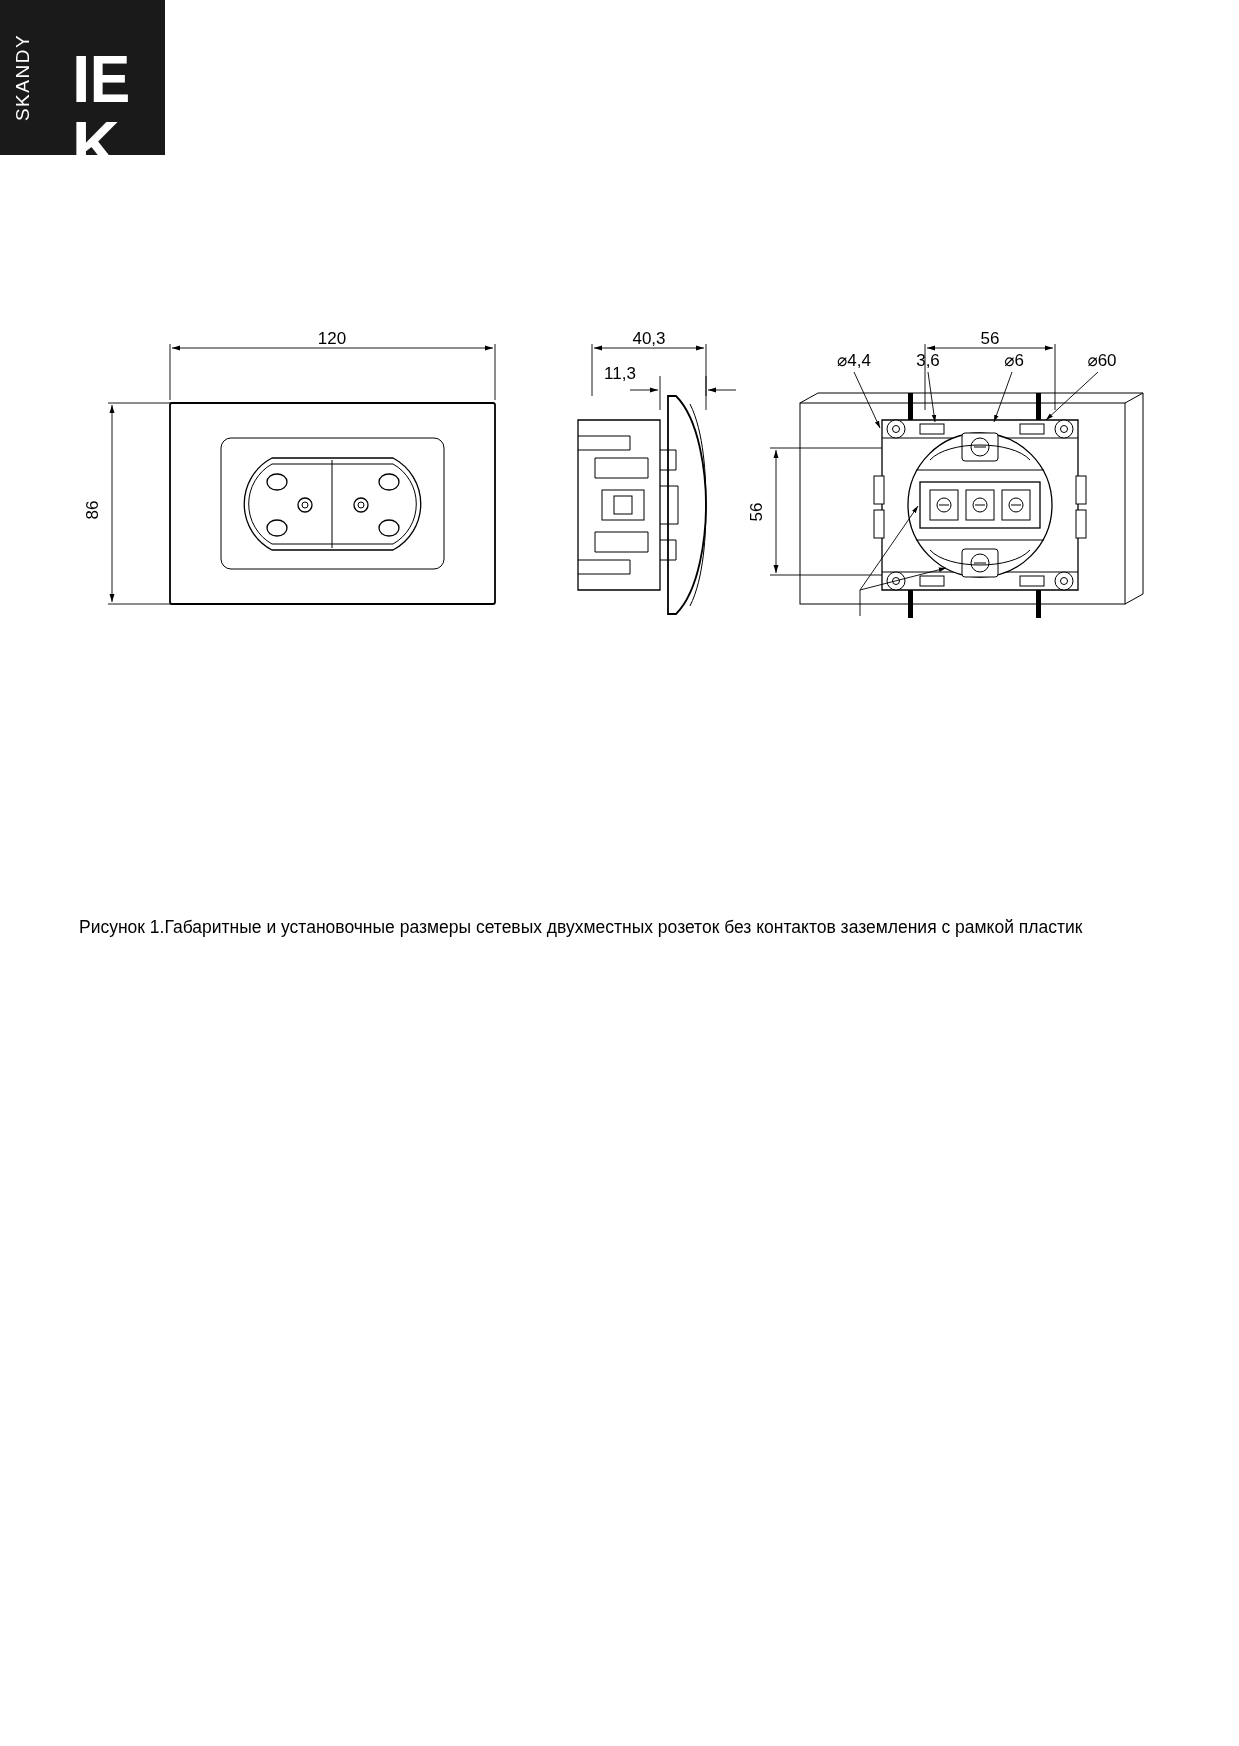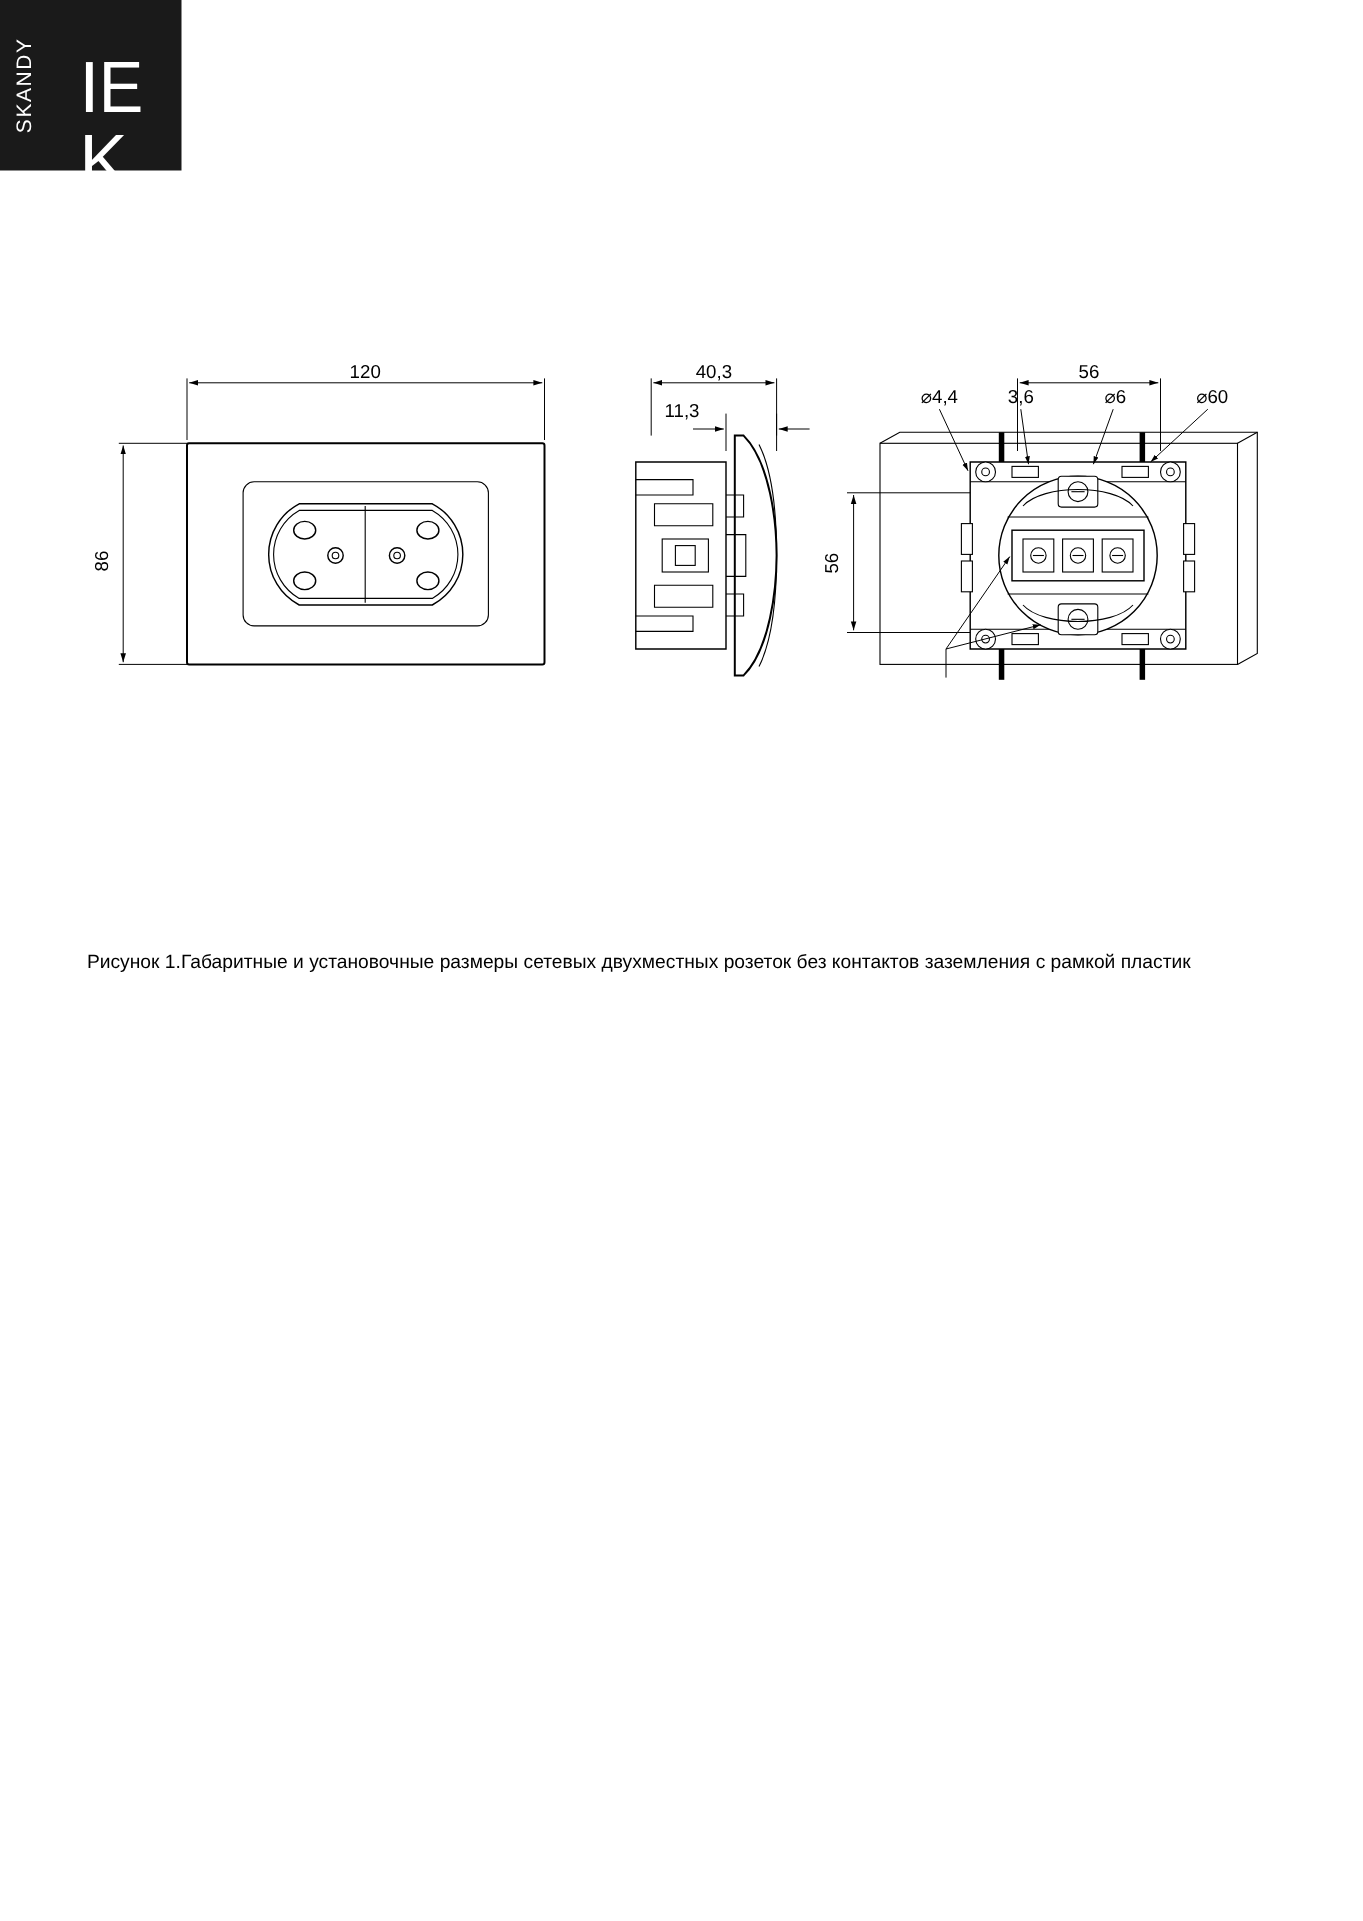--- a/index.html
+++ b/index.html
@@ -40,21 +40,21 @@
     line-height: 45px;
     text-align: center;
     font-family: "Liberation Sans", sans-serif;
   }
   .brand-logo {
     position: absolute;
     left: 72px;
     top: 46px;
     color: #ffffff;
     font-size: 66px;
-    font-weight: normal;
+    font-weight: bold;
     letter-spacing: -2px;
     font-family: "Liberation Sans", sans-serif;
     line-height: 66px;
   }
   .brand-logo .mid {
     display: inline-block;
     transform: scaleX(0.92);
   }
 
   
@@ -63,21 +63,21 @@
     left: 0;
     top: 300px;
     width: 1122px;
     height: 380px;
   }
 
   
   .caption {
     position: absolute;
     left: 79px;
-    top: 862px;
+    top: 915px;
     width: 1010px;
     font-size: 17.5px;
     line-height: 25px;
     color: #000000;
     font-family: "Liberation Sans", sans-serif;
   }
 
   svg { display: block; }
   .ln { stroke: #000; fill: none; }
   .thin { stroke-width: 1; }

